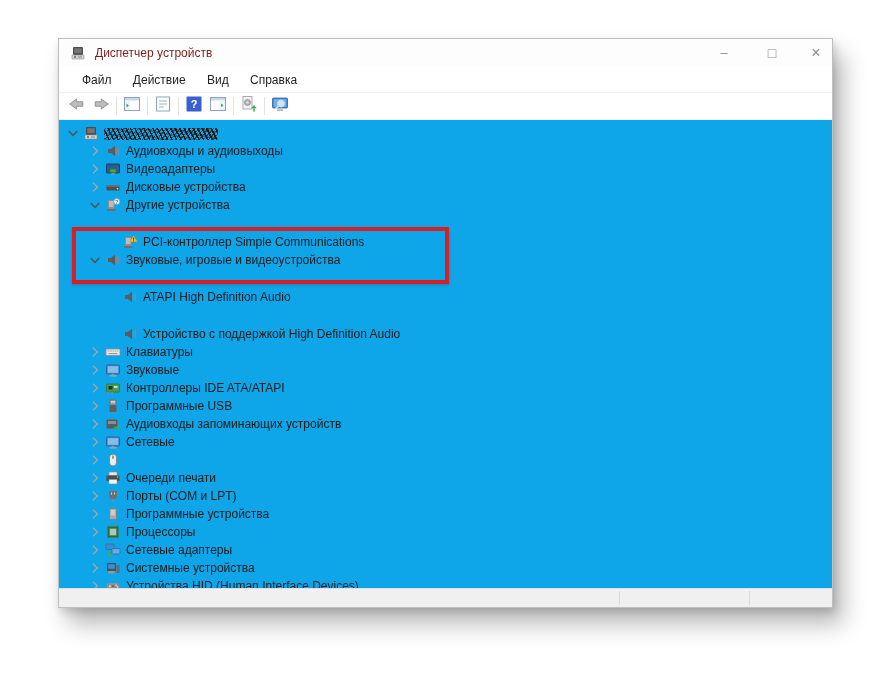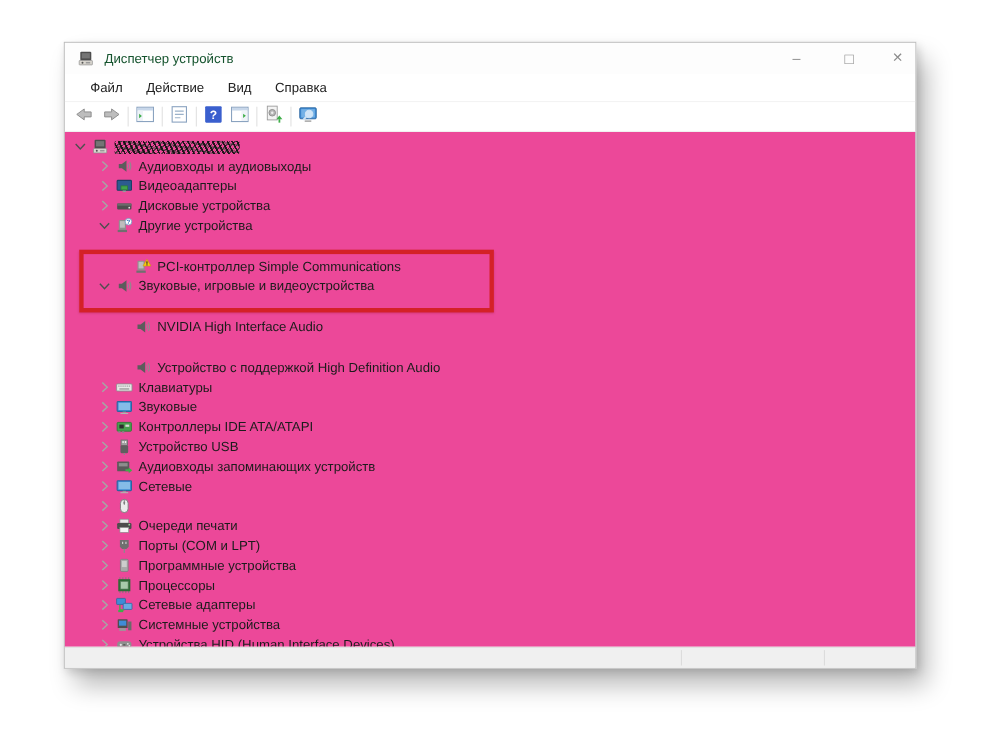--- a/index.html
+++ b/index.html
@@ -7,39 +7,39 @@
               font-family:"Liberation Sans", sans-serif; }
   #stage { position:relative; width:893px; height:682px; background:#fff; }
 
   
   .win { position:absolute; left:58px; top:38px; width:775px; height:570px;
          background:#fff; border:1px solid #bfbfbf;
          box-shadow: 10px 16px 22px rgba(0,0,0,.28), 2px 4px 8px rgba(0,0,0,.15); }
 
   .titlebar { position:relative; height:28px; background:#fdfdfd; display:flex; align-items:center; }
   .titlebar .app-icon { margin-left:11px; width:16px; height:16px; flex:0 0 16px; }
-  .titlebar .title { margin-left:9px; font-size:12px; color:#14532d; }
+  .titlebar .title { margin-left:9px; font-size:12px; color:#7f1d1d; }
   .cap-btn { position:absolute; top:0; width:30px; height:28px; text-align:center;
              line-height:28px; color:#8c8c8c; font-size:13px; cursor:default; }
   .cap-btn.min { left:650px; }
   .cap-btn.max { left:698px; font-size:14px; }
   .cap-btn.cls { left:742px; font-size:16px; }
 
   .menubar { height:26px; line-height:26px; padding-left:14px; font-size:12px;
              color:#222; background:#fff; border-bottom:1px solid #f0f0f0; }
   .menubar span { display:inline-block; padding:0 9px;text-align:right; }
 
   .toolbar { height:27px; background:#fff; border-bottom:1px solid #f0f0f0;
              display:flex; align-items:center; padding-left:6px; }
   .tb-btn { width:24px; height:22px; display:flex; align-items:center; justify-content:center; }
   .tb-btn svg { width:18px; height:18px; }
   .tb-sep { width:1px; height:18px; background:#e2e2e2; margin:0 3px; }
 
   
-  .tree { position:absolute; left:0; top:81px; right:0; bottom:19px; background:#ec4899;
+  .tree { position:absolute; left:0; top:81px; right:0; bottom:19px; background:#0ea5e9;
           padding-top:4px; overflow:hidden; }
   .trow { height:18px; display:flex; align-items:center; font-size:12px; color:#1c1c1c;
           white-space:nowrap; }
   .trow .chev { width:16px; height:16px; flex:0 0 16px; margin-right:2px; }
   .trow .chev svg { width:16px; height:16px; }
   .trow .dicon { width:16px; height:16px; flex:0 0 16px; margin-right:5px; }
   .trow .dicon svg { width:16px; height:16px; }
   .lvl0 { padding-left:6px; }
   .lvl1 { padding-left:28px; }
   .lvl2 { padding-left:63px;margin-top:19px; }
@@ -244,21 +244,21 @@
               <path d="M12.9 4.2q2.1 3.8 0 7.6" stroke="#8d8d8d" fill="none" stroke-width="1"></path>
             </svg></span>
           <span>Звуковые, игровые и видеоустройства</span>
         </div>
         <div class="trow lvl2">
           <span class="dicon"><svg viewBox="0 0 16 16">
               <path d="M3 6h2.8L10 2.8v10.4L5.8 10H3z" fill="#5c5c5c"></path>
               <path d="M11.3 5.6q1.4 2.4 0 4.8" stroke="#8d8d8d" fill="none" stroke-width="1"></path>
               <path d="M12.9 4.2q2.1 3.8 0 7.6" stroke="#8d8d8d" fill="none" stroke-width="1"></path>
             </svg></span>
-          <span>NVIDIA High Interface Audio</span>
+          <span>ATAPI High Definition Audio</span>
         </div>
         <div class="trow lvl2">
           <span class="dicon"><svg viewBox="0 0 16 16">
               <path d="M3 6h2.8L10 2.8v10.4L5.8 10H3z" fill="#5c5c5c"></path>
               <path d="M11.3 5.6q1.4 2.4 0 4.8" stroke="#8d8d8d" fill="none" stroke-width="1"></path>
               <path d="M12.9 4.2q2.1 3.8 0 7.6" stroke="#8d8d8d" fill="none" stroke-width="1"></path>
             </svg></span>
           <span>Устройство с поддержкой High Definition Audio</span>
         </div>
         <div class="trow lvl1">
@@ -308,21 +308,21 @@
           <span class="chev"><svg viewBox="0 0 16 16">
               <path d="M6 3.8 10.5 8 6 12.2" fill="none" stroke="#a6a6a6" stroke-width="1.3"></path>
             </svg></span>
           <span class="dicon"><svg viewBox="0 0 16 16">
               <rect x="5" y="2" width="6" height="5" fill="#a0a0a0" stroke="#6a6a6a" stroke-width="0.7"></rect>
               <rect x="6.3" y="3.1" width="1.2" height="1.5" fill="#fff"></rect>
               <rect x="8.5" y="3.1" width="1.2" height="1.5" fill="#fff"></rect>
               <rect x="4.5" y="7" width="7" height="7" rx="1" fill="#5f5f5f"></rect>
               <rect x="7.4" y="14" width="1.2" height="1.6" fill="#8a8a8a"></rect>
             </svg></span>
-          <span>Устройство USB</span>
+          <span>Программные USB</span>
         </div>
         <div class="trow lvl1">
           <span class="chev"><svg viewBox="0 0 16 16">
               <path d="M6 3.8 10.5 8 6 12.2" fill="none" stroke="#a6a6a6" stroke-width="1.3"></path>
             </svg></span>
           <span class="dicon"><svg viewBox="0 0 16 16">
               <rect x="1.5" y="3.5" width="11" height="9" rx="0.8" fill="#5a5a5a"></rect>
               <rect x="3" y="5" width="8" height="3" fill="#8d8d8d"></rect>
               <path d="M12 9l3.2 2.6L12 14.2v-1.7H9v-1.8h3z" fill="#3fae49"></path>
             </svg></span>

